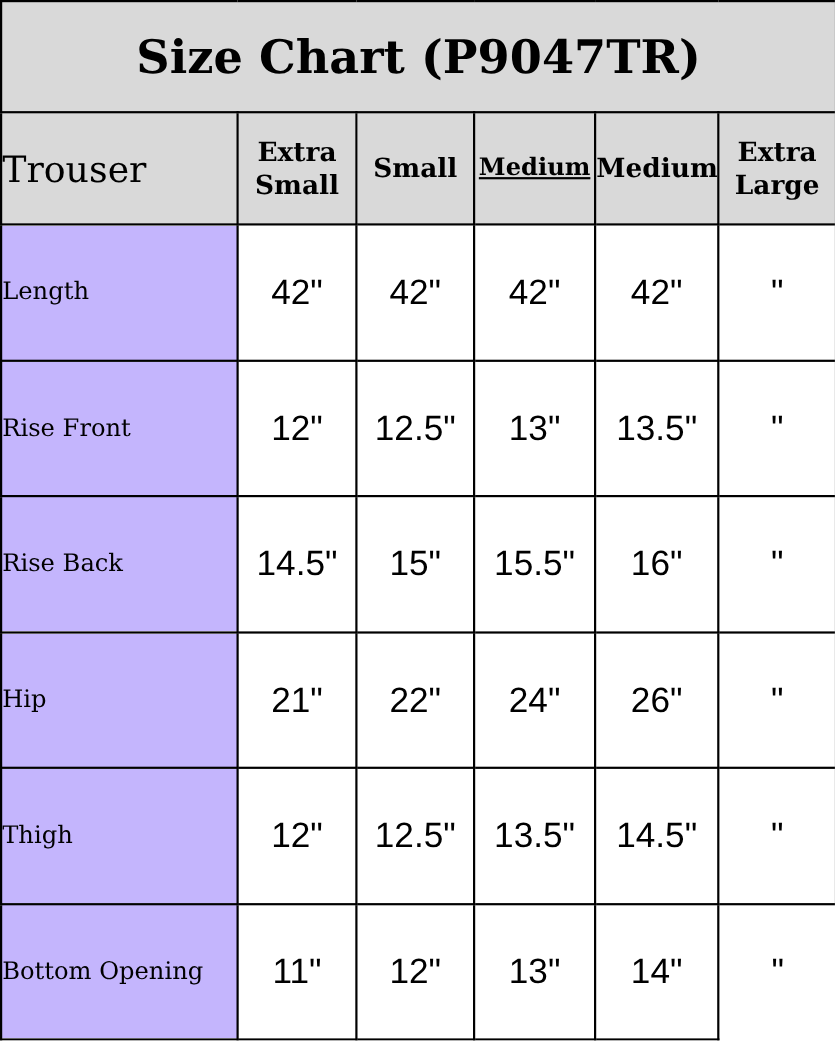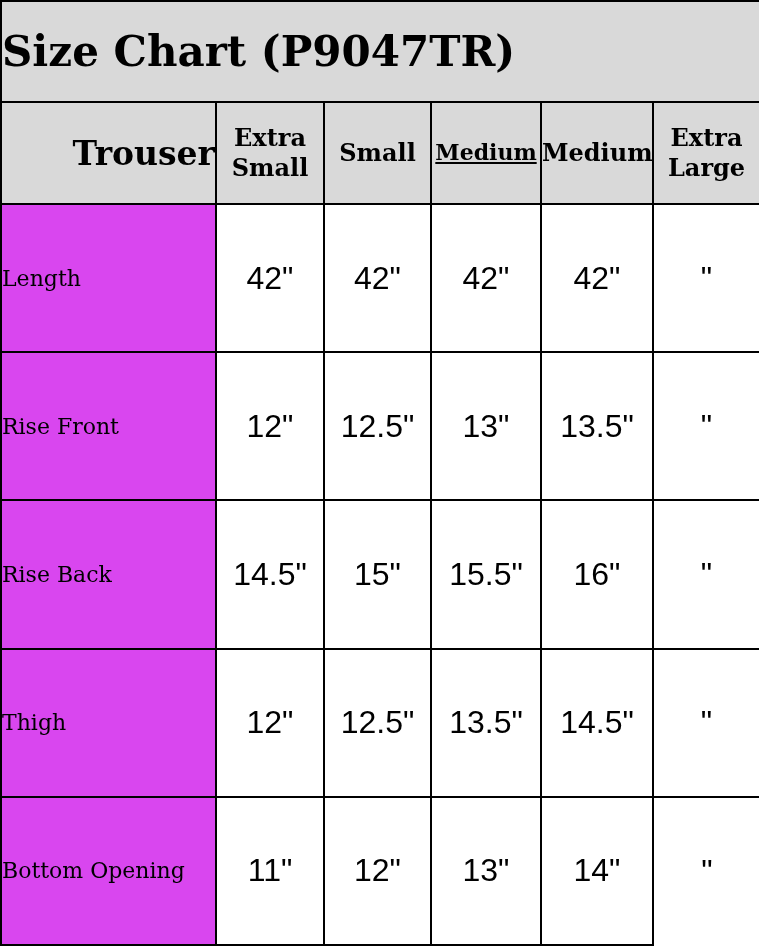--- a/index.html
+++ b/index.html
@@ -16,44 +16,45 @@
     font-family: "DejaVu Serif", serif;
     background: #ffffff;
   }
   table.size-chart td, table.size-chart th {
     border: 2px solid #000000;
     padding: 0;
     overflow: hidden;
   }
   .title-cell {
     background: #d9d9d9;
+    text-align: center;
     vertical-align: middle;
     font-weight: bold;
     font-size: 42px;
     height: 99px;
   }
   .corner-cell {
     background: #d9d9d9;
-    text-align: right;
+    text-align: left;
     vertical-align: middle;
-    font-weight: bold;
+    font-weight: normal;
     font-size: 33px;
   }
   .hdr {
     background: #d9d9d9;
     text-align: center;
     vertical-align: middle;
     font-weight: bold;
     font-size: 24px;
     line-height: 1.25;
     height: 100px;
   }
   .hdr.md { font-size: 22px; text-decoration: underline; }
   .row-label {
-    background: #d946ef;
+    background: #c4b5fd;
     text-align: left;
     vertical-align: middle;
     font-size: 22px;
     font-weight: normal;
     padding-left: 14px;
     white-space: nowrap;
   }
   .val {
     background: #ffffff;
     font-family: "Liberation Sans", sans-serif;
@@ -115,20 +116,28 @@
   <tr>
     <td class="row-label">Rise Back</td>
     <td class="val">14.5"</td>
     <td class="val">15"</td>
     <td class="val">15.5"</td>
     <td class="val">16"</td>
     <td class="val">"</td>
   </tr>
 
 
+  <tr>
+    <td class="row-label">Hip</td>
+    <td class="val">21"</td>
+    <td class="val">22"</td>
+    <td class="val">24"</td>
+    <td class="val">26"</td>
+    <td class="val">"</td>
+  </tr>
 
   <tr>
     <td class="row-label">Thigh</td>
     <td class="val">12"</td>
     <td class="val">12.5"</td>
     <td class="val">13.5"</td>
     <td class="val">14.5"</td>
     <td class="val">"</td>
   </tr>
 

